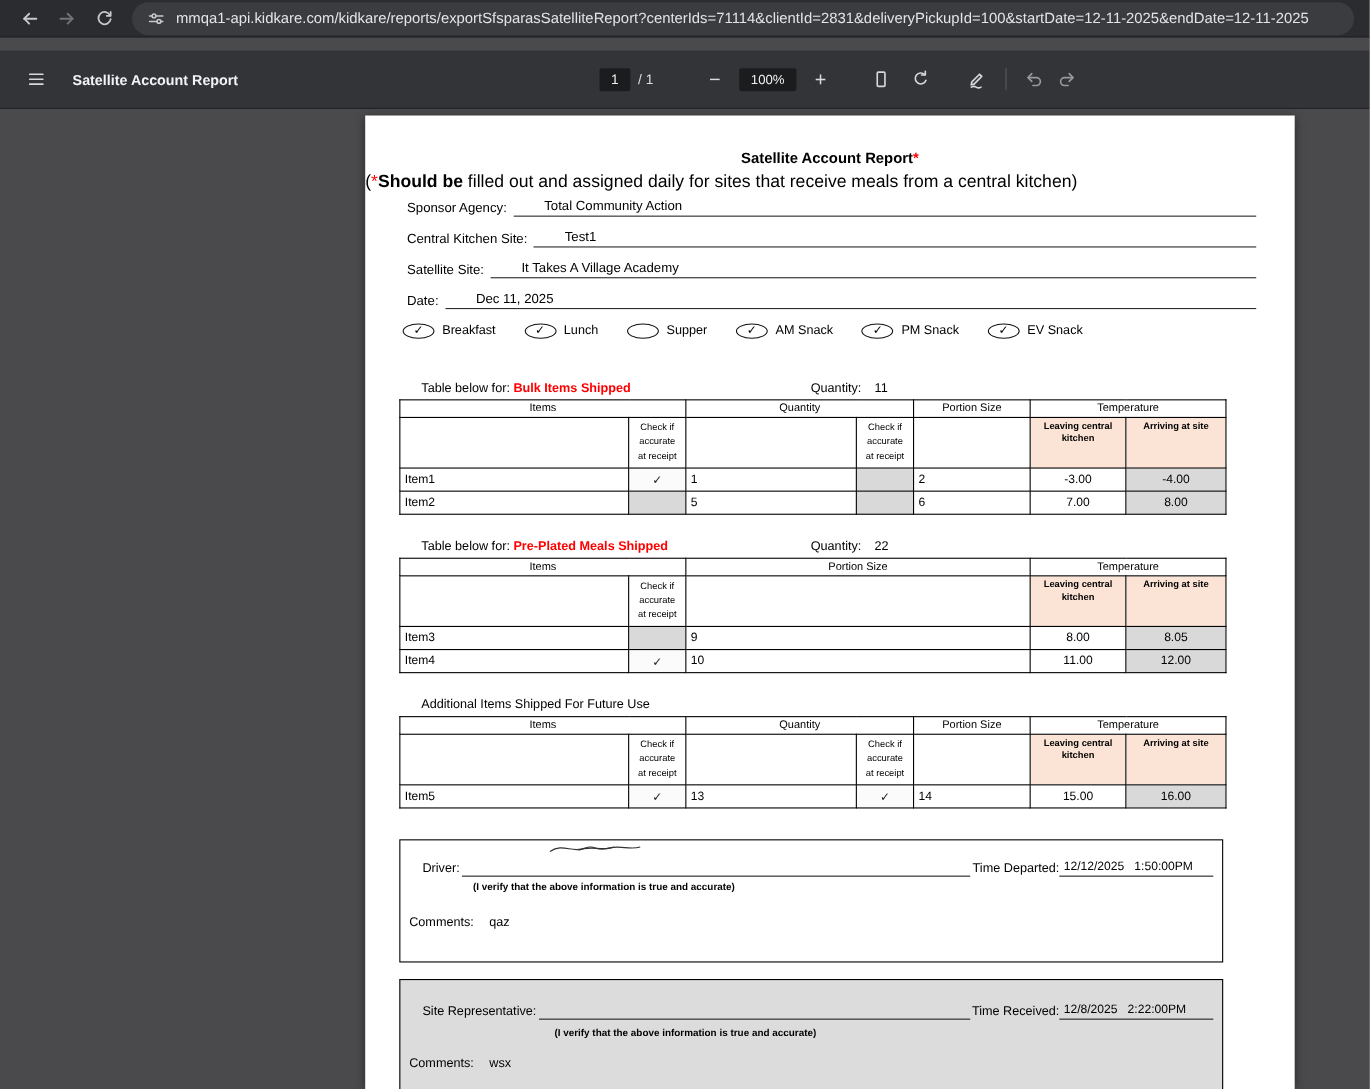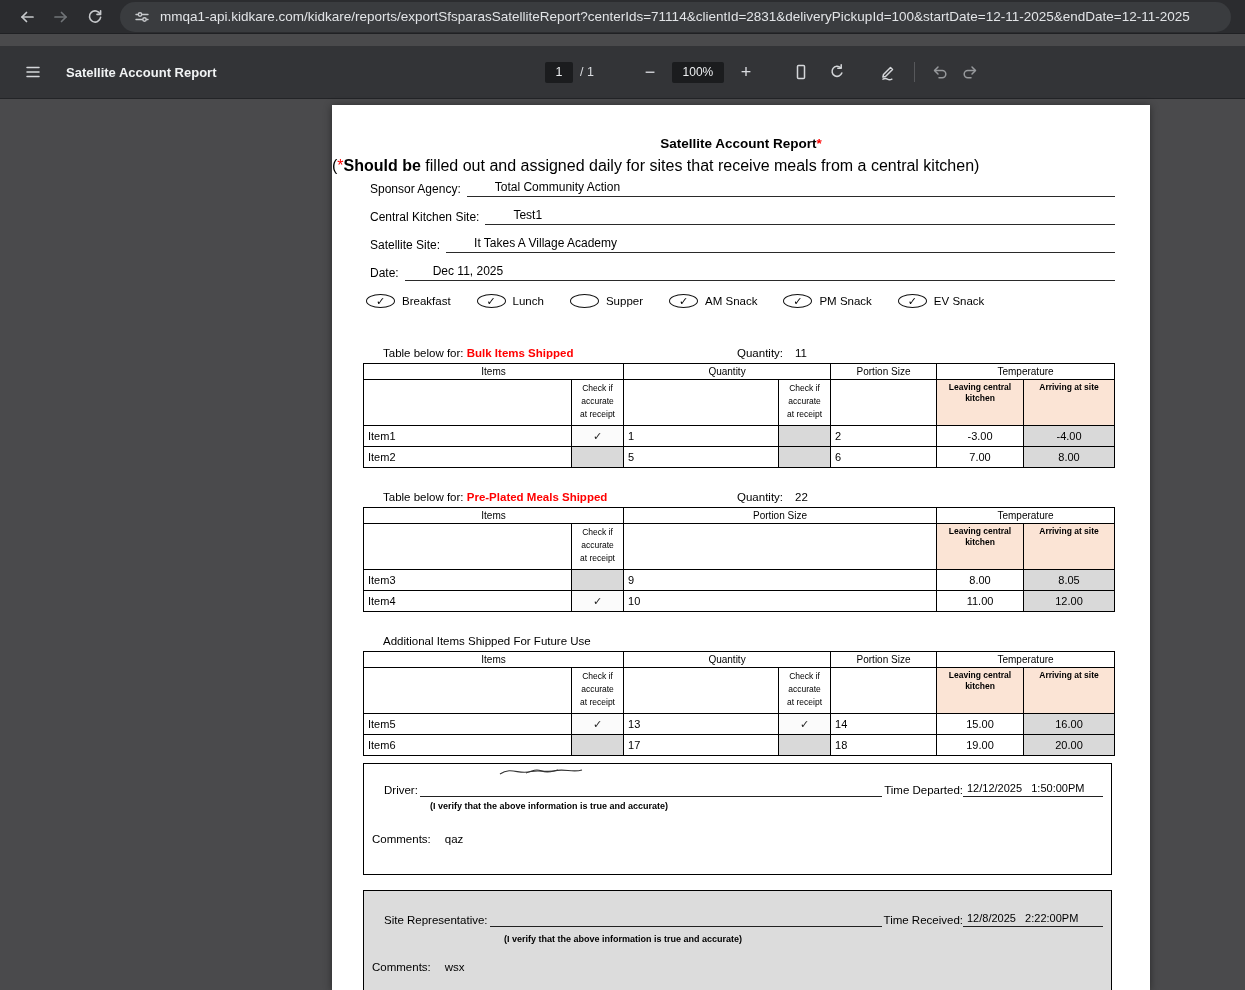--- a/index.html
+++ b/index.html
@@ -30,21 +30,21 @@
   .zbtn{font-size:18px;width:20px;text-align:center;color:#dadce0;}
   .zoom-box{width:52px;height:21px;line-height:21px;font-size:12px;margin:0 12px;}
   .tbi{width:30px;height:30px;display:flex;align-items:center;justify-content:center;color:#d5d7da;}
   .tbi svg{stroke:#d5d7da;fill:none;stroke-width:1.5;stroke-linecap:round;stroke-linejoin:round;}
   .tbi.dim svg{stroke:#97999c;}
   .vsep{width:1px;height:20px;background:#57585b;margin:0 10px;}
   .sp1{margin-left:30px;} .sp2{margin-left:6px;} .sp3{margin-left:22px;}
 
   
   .page{position:absolute;left:332px;top:105px;width:818px;height:885px;background:#fff;
-        overflow:hidden;color:#000;box-shadow:0 1px 8px rgba(0,0,0,.45);}
+        overflow:hidden;color:#000;box-shadow:0 1px 8px rgba(0,0,0,.45);padding-left:27px;}
   .page *{box-sizing:border-box;}
   .r-title{position:absolute;top:31px;left:0;right:0;text-align:center;font-size:13.5px;font-weight:bold;}
   .red{color:#ff0000;}
   .r-subtitle{position:absolute;top:52px;left:0;right:0;text-align:left;font-size:16px;}
 
   .frow{position:absolute;left:38px;right:35px;height:20px;display:flex;align-items:flex-end;font-size:12px;}
   .flabel{white-space:nowrap;padding-bottom:1px;}
   .fline{flex:1;border-bottom:1px solid #2a2a2a;margin-left:6px;padding:0 0 2px 28px;white-space:nowrap;}
 
   .meals{position:absolute;top:189px;left:34px;display:flex;align-items:center;font-size:11.5px;}
@@ -348,29 +348,20 @@
       </tr>
       <tr class="br">
         <td class="cell-item">Item5</td>
         <td class="cell-chk checked">✓</td>
         <td class="cell-num">13</td>
         <td class="cell-chk checked">✓</td>
         <td class="cell-num">14</td>
         <td class="cell-leave">15.00</td>
         <td class="cell-arr">16.00</td>
       </tr>
-      <tr class="br">
-        <td class="cell-item">Item6</td>
-        <td class="cell-chk"></td>
-        <td class="cell-num">17</td>
-        <td class="cell-chk"></td>
-        <td class="cell-num">18</td>
-        <td class="cell-leave">19.00</td>
-        <td class="cell-arr">20.00</td>
-      </tr>
     </tbody>
       </table>
 
     <div class="sigbox dbox">
       <div class="srow" style="top:12px">
         <span class="tlabel">Driver:</span>
         <span class="sigline">
           <svg class="sig-svg" viewBox="0 0 90 18">
             <path d="M4 12 C 16 4, 24 14, 36 9 C 46 5, 44 13, 58 9 C 68 6, 76 11, 86 8"></path>
             <path d="M30 11 C 40 6, 52 12, 62 8"></path>

